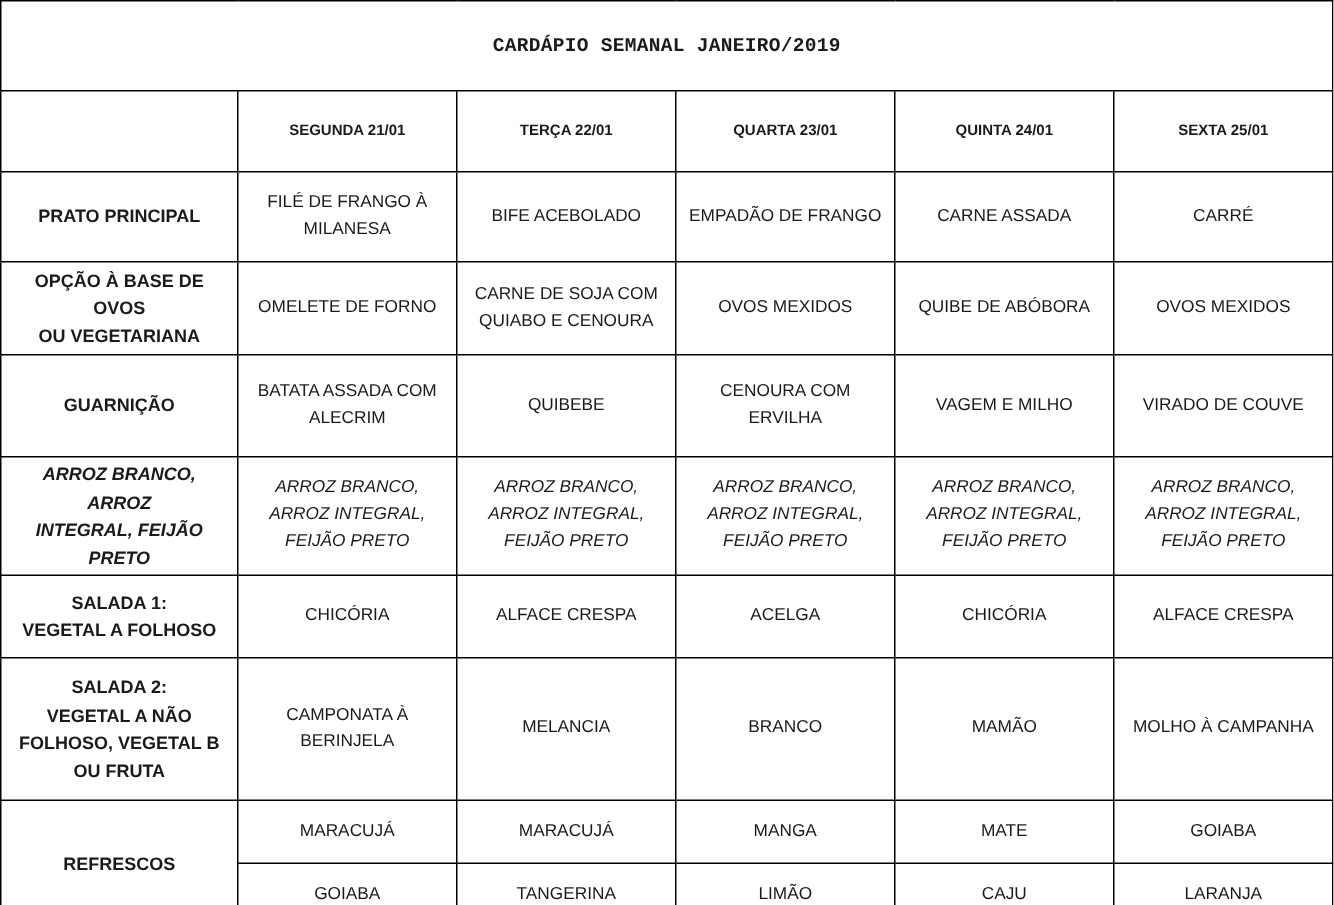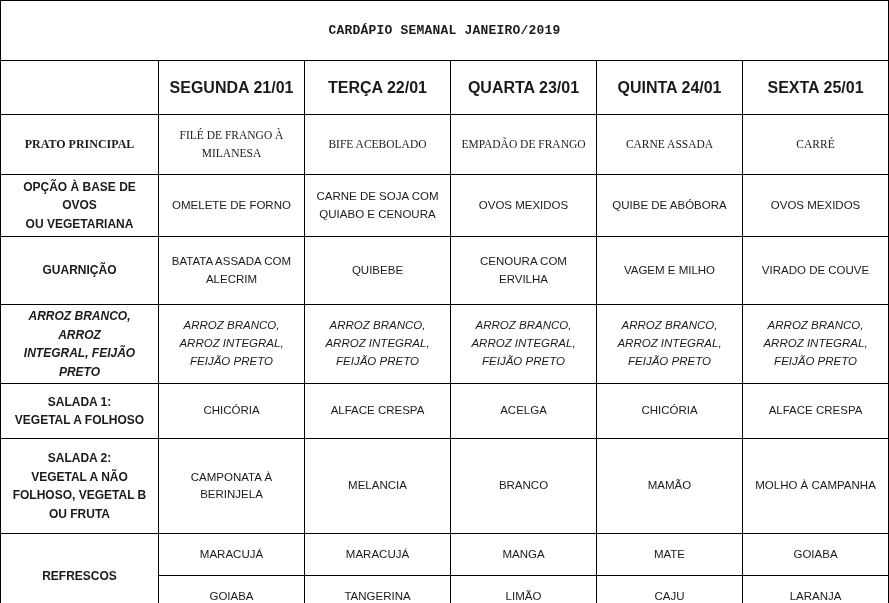--- a/index.html
+++ b/index.html
@@ -23,38 +23,38 @@
     padding: 2px 6px;
     overflow: hidden;
   }
   .title-cell {
     font-weight: bold;
     font-size: 13px;
     letter-spacing: 0.2px;
   }
   .day-header {
     font-weight: bold;
-    font-size: 16px;
+    font-size: 10px;
   }
   .row-label {
     font-weight: bold;
     font-size: 12px;
     white-space: pre-line;
     line-height: 1.55;
   }
   .value-cell {
     font-size: 11.5px;
     line-height: 1.55;
   }
   col.label-col { width: 158px; }
   col.day-col   { width: 146px; }
 
   tr.r-title    { height: 60px; font-family: Liberation Mono, monospace; }
   tr.r-header   { height: 54px; }
-  tr.r-main     { height: 60px; font-family: Liberation Serif, serif; }
+  tr.r-main     { height: 60px; }
   tr.r-eggs     { height: 62px; margin-top: 16px; }
   tr.r-side     { height: 68px; }
   tr.r-rice     { height: 60px; font-style: italic; }
   tr.r-salad1   { height: 55px; }
   tr.r-salad2   { height: 95px; }
   tr.r-drinks   { height: 42px; }
 </style>
 </head>
 <body>
 

